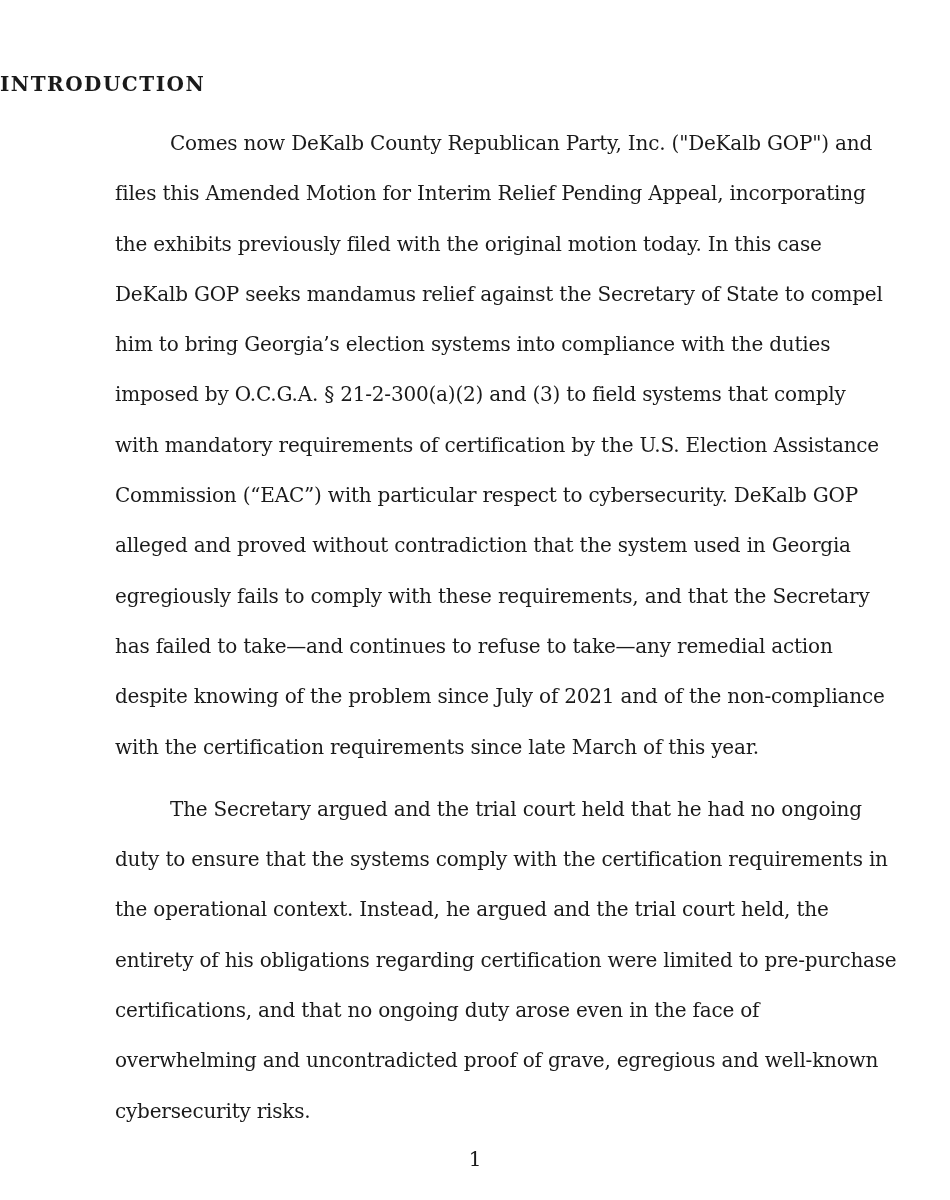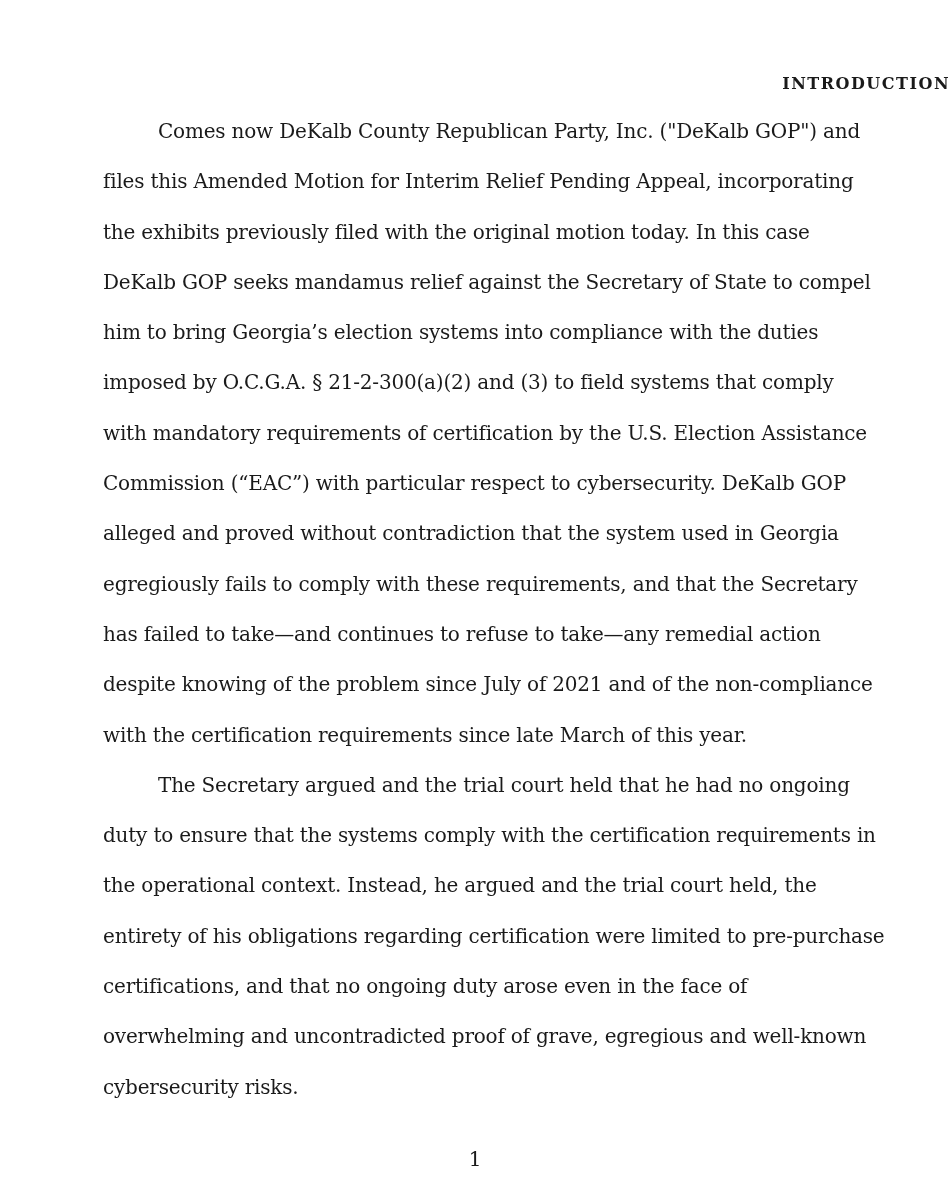--- a/index.html
+++ b/index.html
@@ -18,34 +18,34 @@
     background: var(--paper-color, #ffffff);
     font-family: "DejaVu Serif", "Liberation Serif", serif;
     color: var(--text-color, #1a1a1a);
     overflow: hidden;
   }
   .doc-title {
     position: absolute;
     top: 73px;
     left: 0;
     width: 100%;
-    text-align: right;
-    font-size: 16px;
+    text-align: left;
+    font-size: 20px;
     line-height: 22px;
     font-weight: bold;
     letter-spacing: 1.5px;
   }
   .doc-body {
     position: absolute;
     top: 106px;
     left: 103px;
     width: 820px;
   }
   .doc-body p.para {
-    margin: 0;
+    margin: 12px;
     padding: 0;
     font-size: 20px;
     line-height: 50.3px;
     white-space: pre;      
     text-indent: 55px;     
     letter-spacing: -0.2px;
   }
   .page-number {
     position: absolute;
     top: 1148px;

